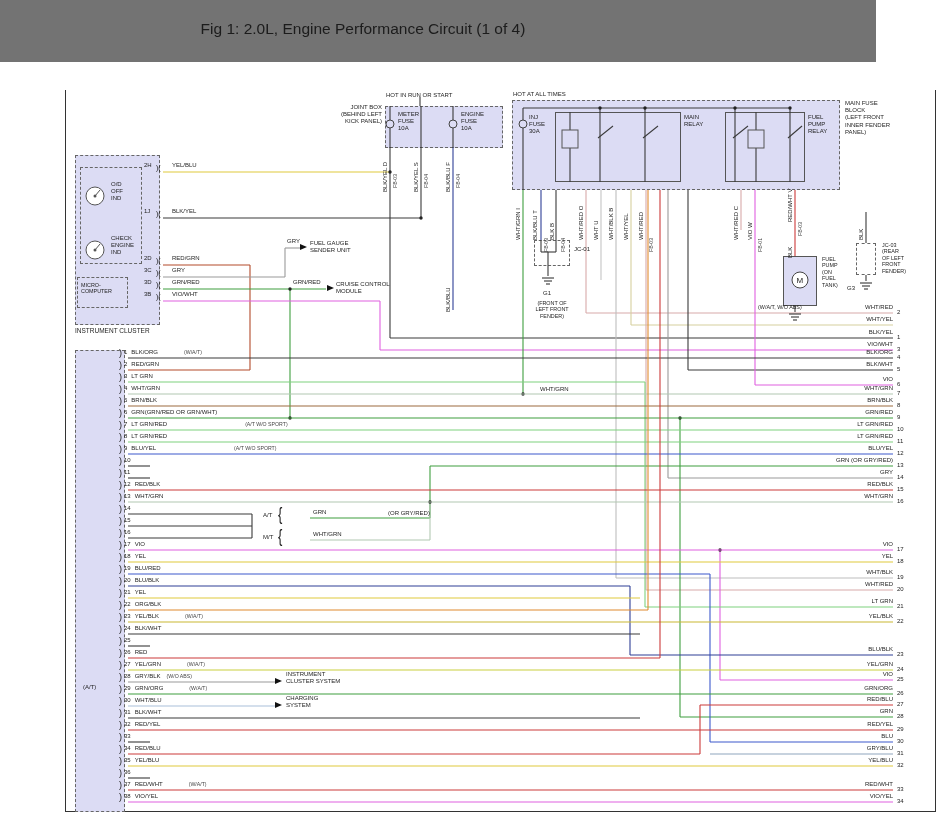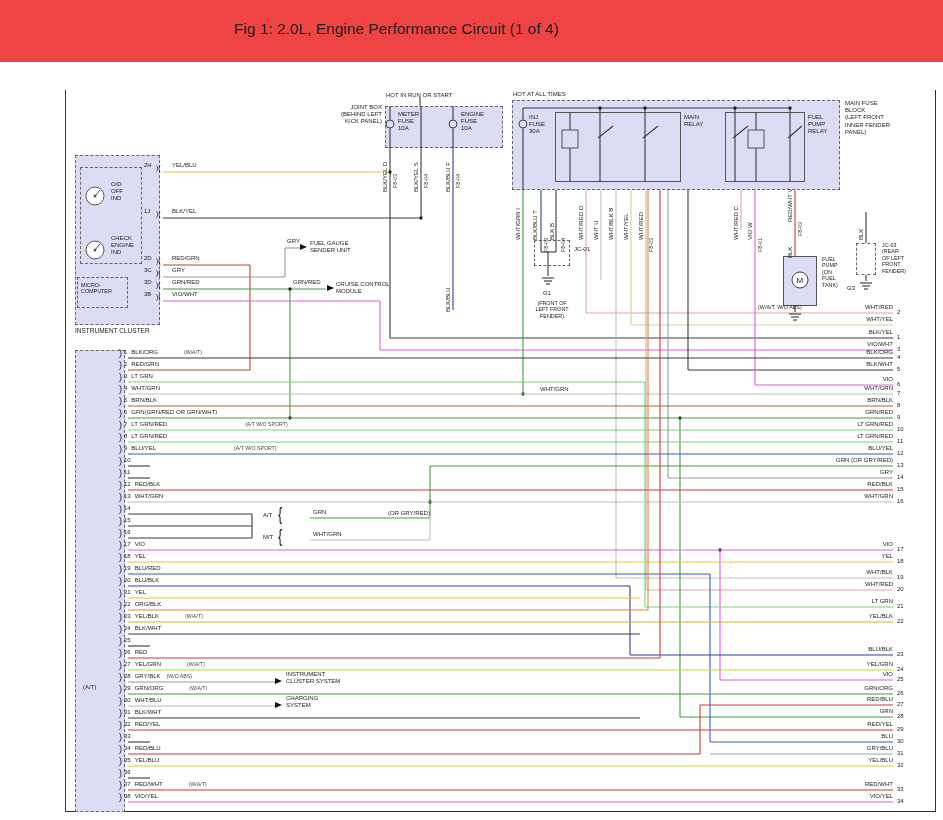--- a/index.html
+++ b/index.html
@@ -1,18 +1,18 @@
 <!DOCTYPE html>
 <html><head>
 <meta charset="utf-8">
 <style>
 *{margin:0;padding:0;box-sizing:border-box}
 html,body{width:943px;height:820px}
 body{position:relative;background:#fff;font-family:"Liberation Sans",sans-serif;overflow:hidden}
-.titlebar{position:absolute;left:0;top:0;width:943px;height:62px;background:#ef4444}
+.titlebar{position:absolute;left:0;top:0;width:876px;height:62px;background:#737373}
 .title{padding-top:20px;text-align:center;padding-right:150px;font-size:15.5px;color:#1c1c1c;font-family:"Liberation Sans",sans-serif}
 .frame{position:absolute;left:65px;top:90px;width:871px;height:722px;border-left:1px solid #333;border-right:1px solid #333;border-bottom:1px solid #333}
 #wires{position:absolute;left:0;top:0}
 #overlay{position:absolute;left:0;top:0;width:943px;height:820px;pointer-events:none}
 .box{position:absolute;border:1px dashed #666;background:#dcdcf4}
 .nofill{background:transparent}
 .solidb{position:absolute;border:1px solid #555;background:transparent}
 .solidfill{position:absolute;border:1px solid #555;background:#dcdcf4}
 .lbl{position:absolute;font-size:6px;line-height:1.2;color:#1d1d1d;white-space:pre-line}
 .md{font-size:6.5px}

